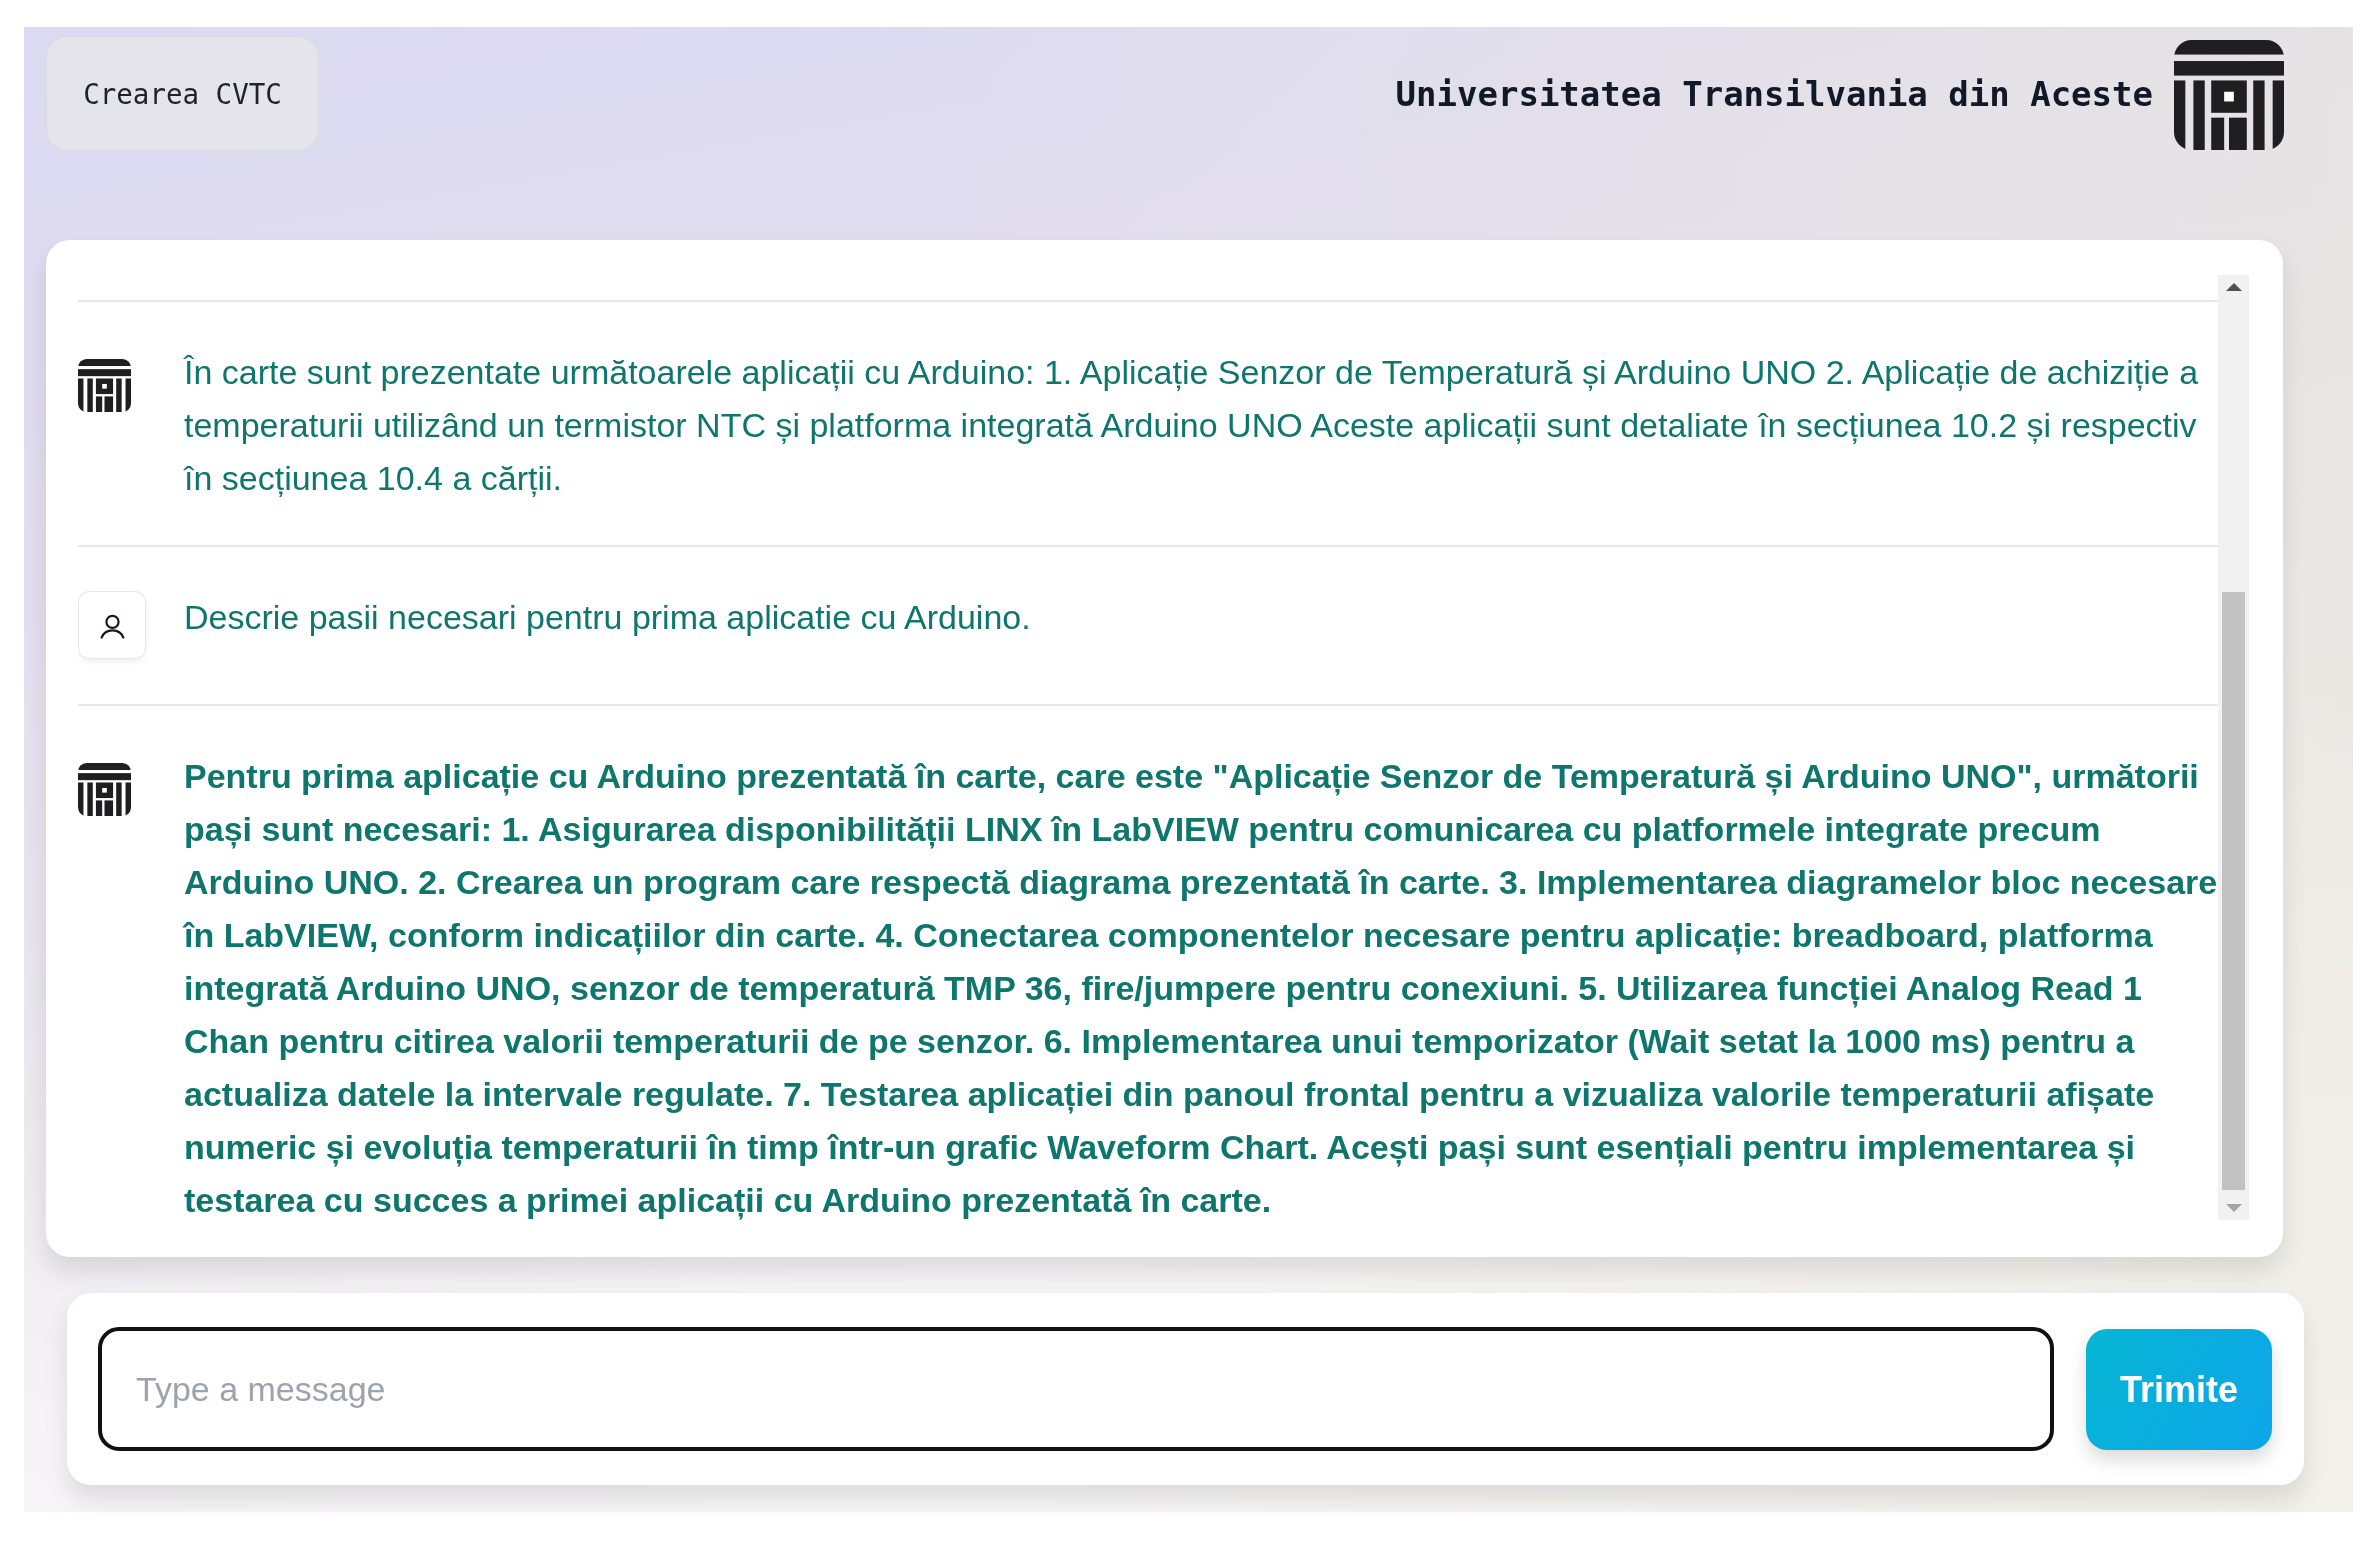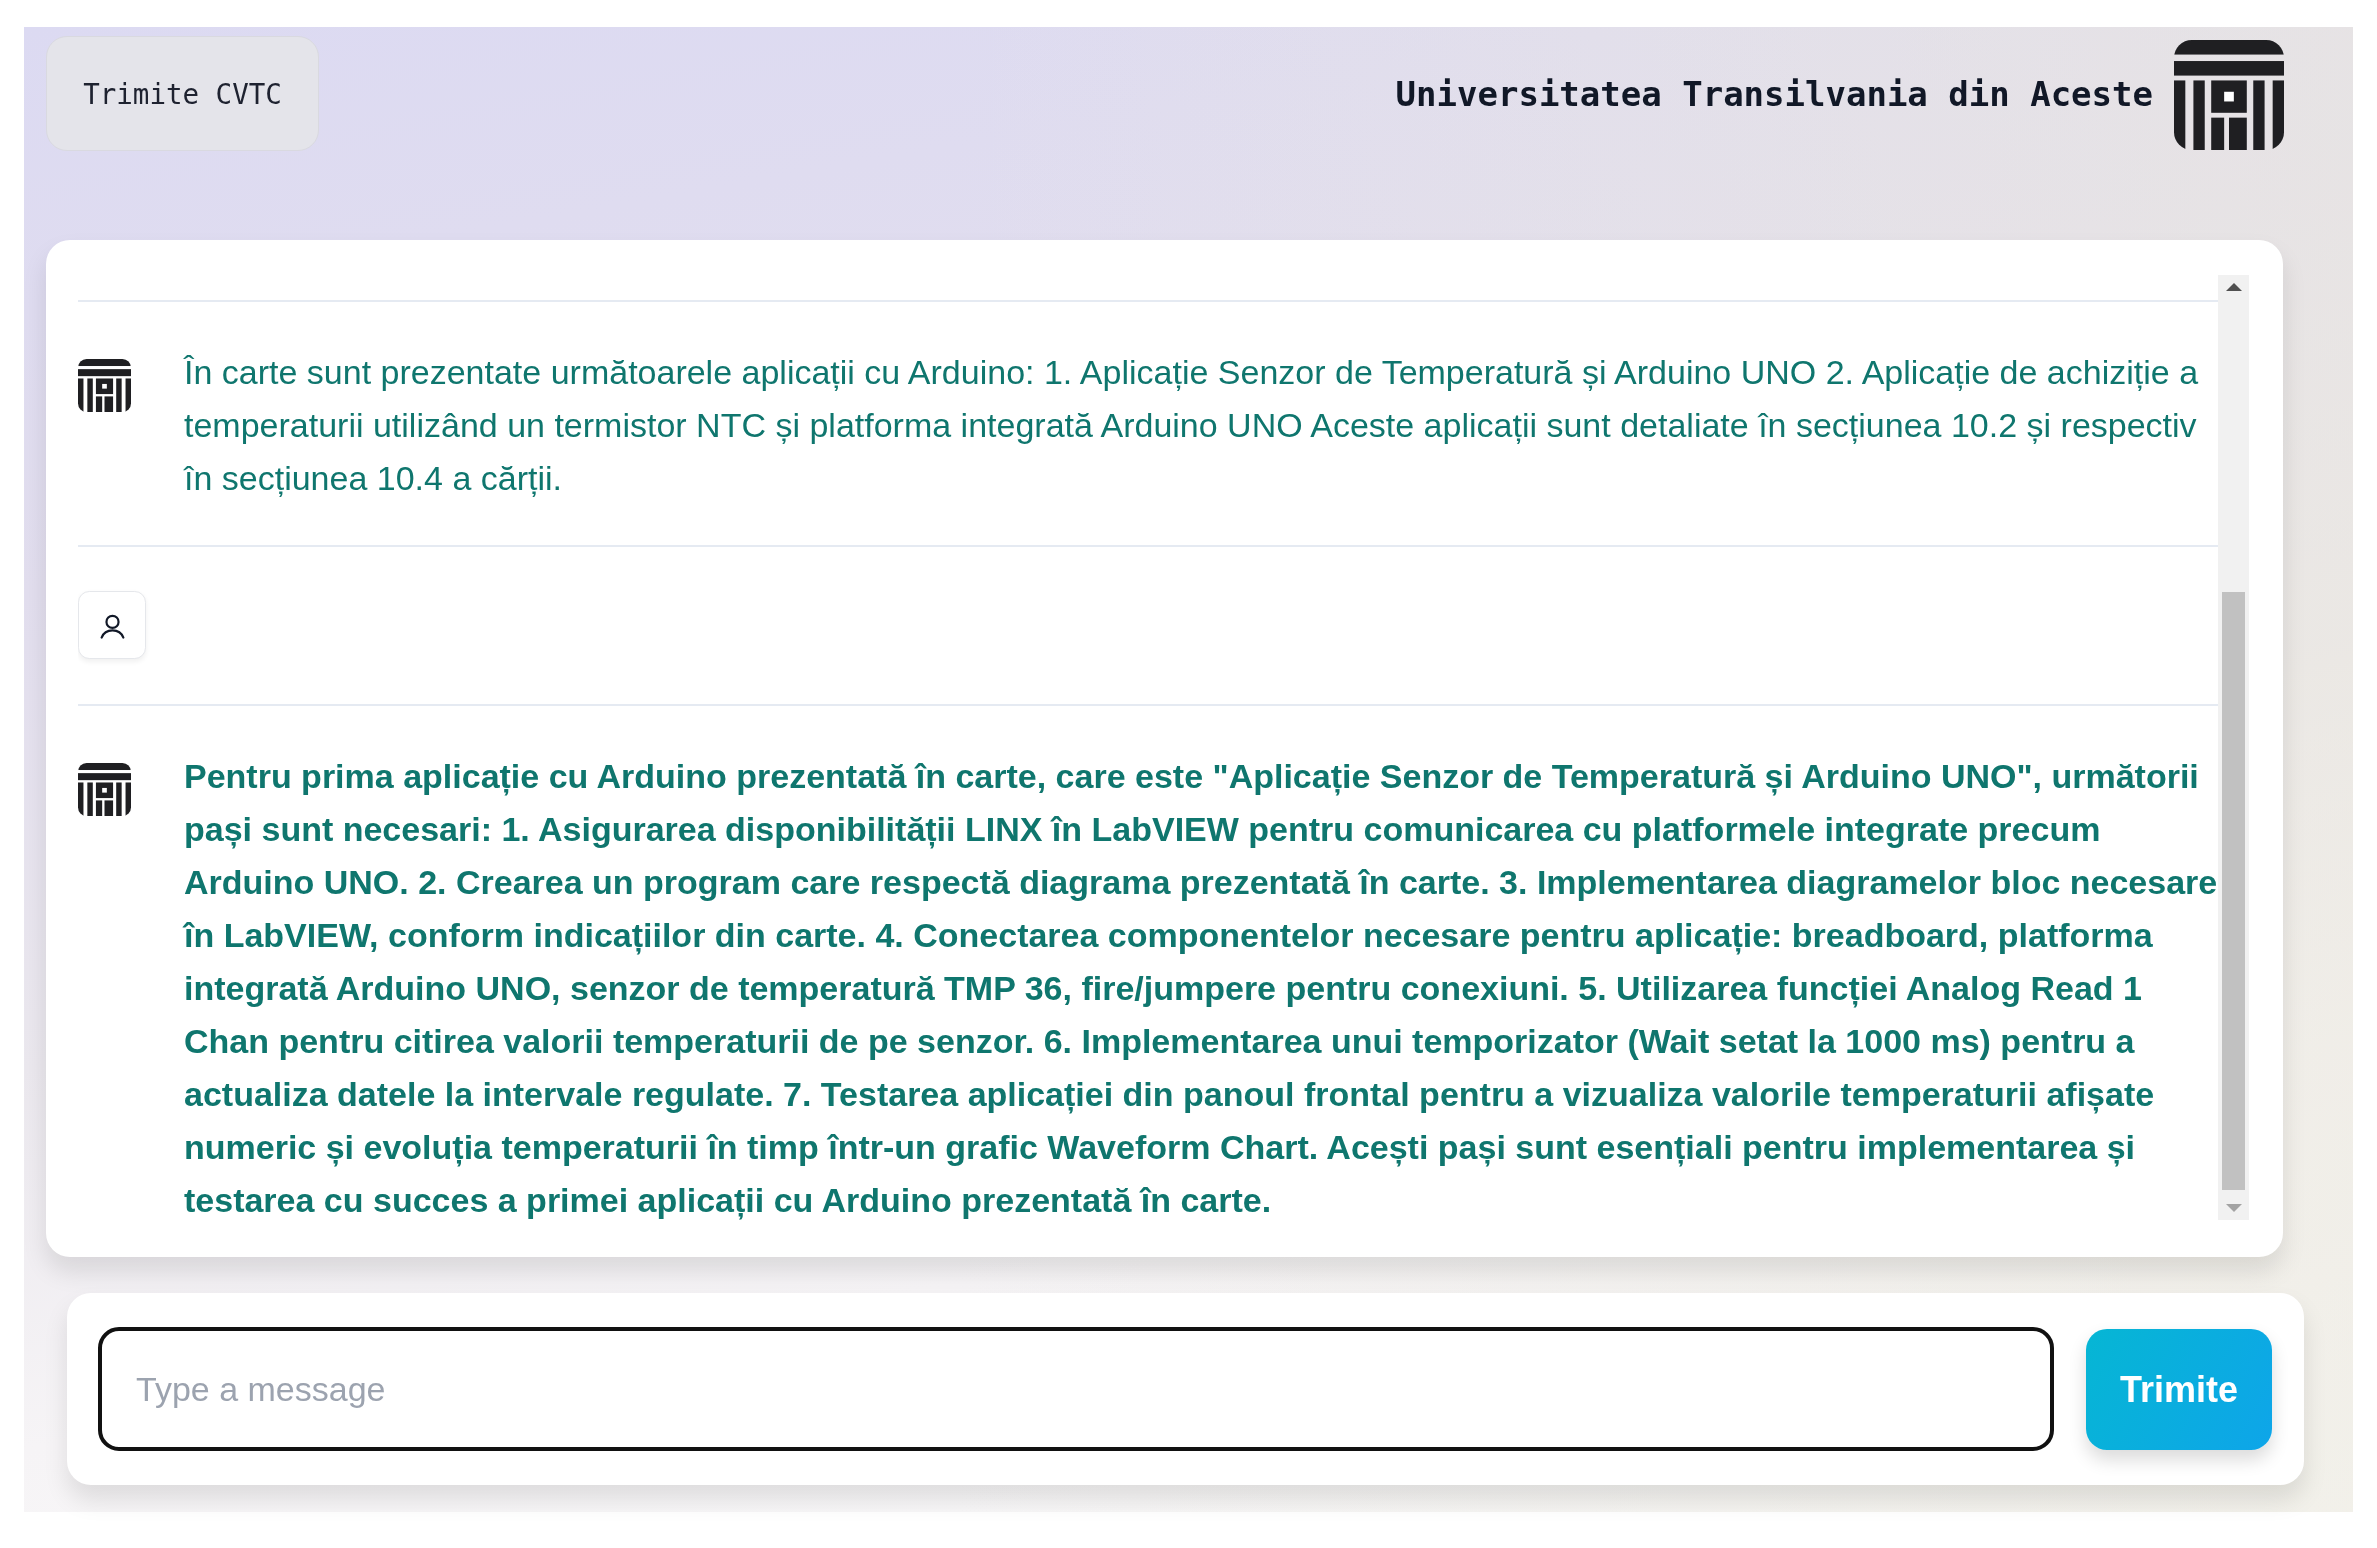--- a/index.html
+++ b/index.html
@@ -82,21 +82,21 @@
     box-shadow:0 9.7px 18px rgba(0,0,0,0.14);
     font-family:"Liberation Sans", "DejaVu Sans", sans-serif;
   }
 </style>
 </head>
 <body>
 
 <div class="bg-panel"></div>
 
 <div class="brand-pill">
-  <span>Trimite CVTC</span>
+  <span>Crearea CVTC</span>
 </div>
 
 <div class="uni-title">Universitatea Transilvania din Aceste</div>
 
 <svg class="uni-logo" viewBox="0 0 136 136">
   <defs>
     <clipPath id="logoclip">
         <rect x="0" y="0" width="136" height="136" rx="22" ry="22"></rect>
       </clipPath>
   </defs>
@@ -140,20 +140,21 @@
       <div class="text" style="top:44px;">În carte sunt prezentate următoarele aplicații cu Arduino: 1. Aplicație Senzor de Temperatură și Arduino UNO 2. Aplicație de achiziție a temperaturii utilizând un termistor NTC și platforma integrată Arduino UNO Aceste aplicații sunt detaliate în secțiunea 10.2 și respectiv în secțiunea 10.4 a cărții.</div>
     </div>
 
     <div class="row" style="top:269px;height:159px;">
       <div class="icon user-icon" style="top:44px;">
         <svg width="29" height="29" viewBox="0 0 24 24" fill="none" stroke="#111827" stroke-width="1.8" stroke-linecap="round">
           <circle cx="12" cy="9" r="5"></circle>
           <path d="M3 22c1.5-4 5-6 9-6s7.5 2 9 6"></path>
         </svg>
       </div>
+      <div class="text" style="top:44px;">Descrie pasii necesari pentru prima aplicatie cu Arduino.</div>
     </div>
 
     <div class="row" style="top:428px;height:533px;font-weight:bold;">
       <svg class="icon bot-icon" style="top:57px;" viewBox="0 0 136 136">
         <defs>
             <clipPath id="lc2">
               <rect x="0" y="0" width="136" height="136" rx="22"></rect>
             </clipPath>
           </defs>
         <g clip-path="url(#lc2)" fill="#1f1f22">

